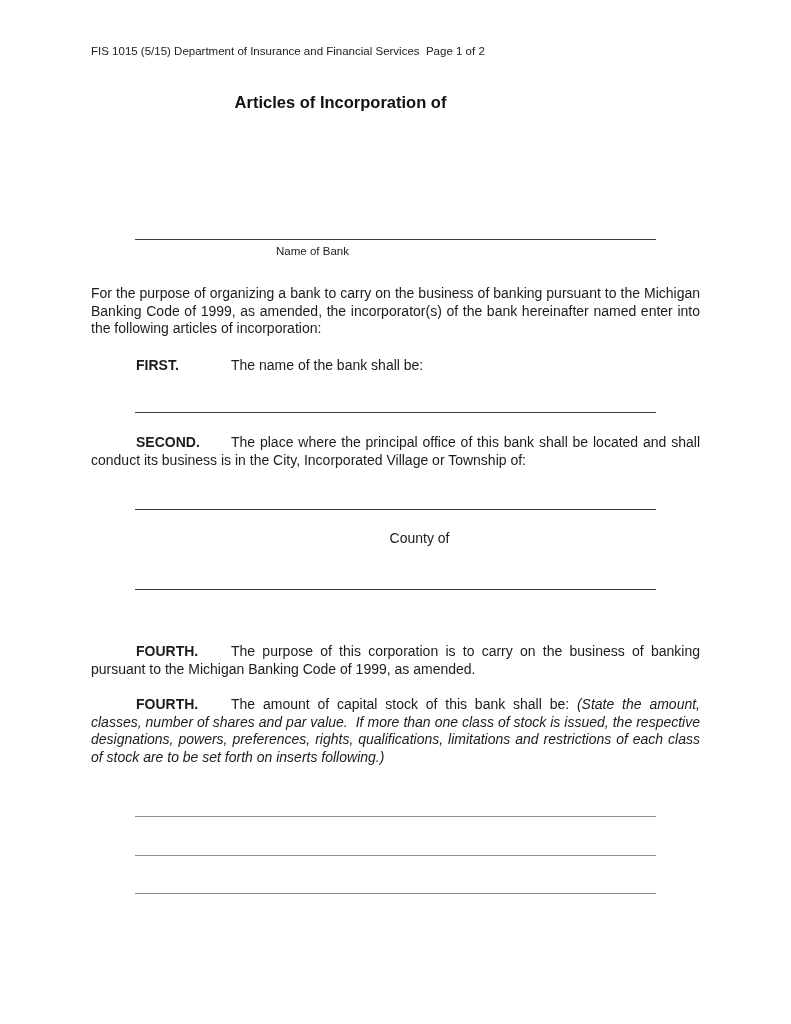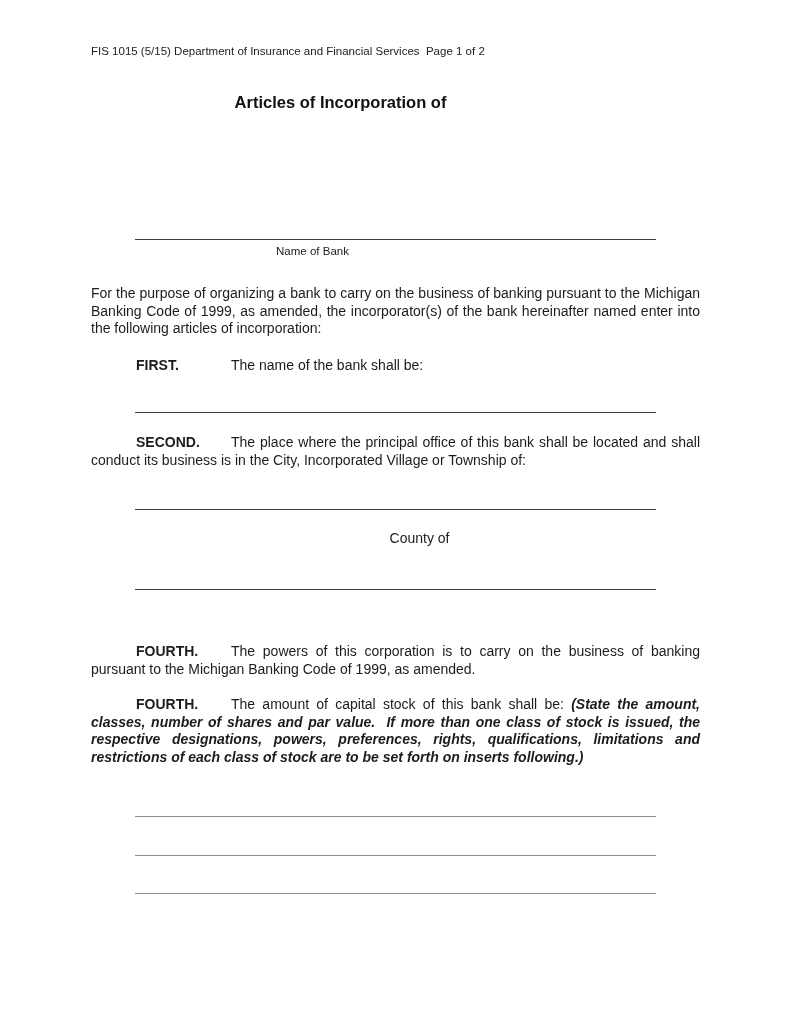--- a/index.html
+++ b/index.html
@@ -66,21 +66,20 @@
   }
   .art-label {
     display: inline-block;
     width: 95px;
     font-weight: bold;
     text-indent: 0;
   }
   .note {
     font-style: italic;
     white-space: pre-wrap;
-    font-weight: bold;
   }
   .centered-text {
     position: absolute;
     left: 0;
     width: 791px;
     text-align: center;
     font-size: 14px;
     color: #1c1c1c;
     margin-left: 24px;
   }
@@ -103,21 +102,21 @@
 
   <div class="rule" style="top:412px;"></div>
 
   <div class="para indent" style="top:434px;"><span class="art-label">SECOND.</span><span>The place where the principal office of this bank shall be located and shall conduct its business is in the City, Incorporated Village or Township of:</span></div>
 
   <div class="rule" style="top:509px;"></div>
   <div class="centered-text" style="top:530px;">County of</div>
 
   <div class="rule" style="top:589px;"></div>
 
-  <div class="para indent" style="top:643px;"><span class="art-label">FOURTH.</span><span>The powers of this corporation is to carry on the business of banking pursuant to the Michigan Banking Code of 1999, as amended.</span></div>
+  <div class="para indent" style="top:643px;"><span class="art-label">FOURTH.</span><span>The purpose of this corporation is to carry on the business of banking pursuant to the Michigan Banking Code of 1999, as amended.</span></div>
 
   <div class="para indent" style="top:696px;"><span class="art-label">FOURTH.</span><span>The amount of capital stock of this bank shall be: </span> <span class="note">(State the amount, classes, number of shares and par value.  If more than one class of stock is issued, the respective designations, powers, preferences, rights, qualifications, limitations and restrictions of each class of stock are to be set forth on inserts following.)</span></div>
 
   <div class="rule light" style="top:816px;"></div>
   <div class="rule light" style="top:855px;"></div>
   <div class="rule light" style="top:893px;"></div>
 
 </div>
 
 </body></html>

